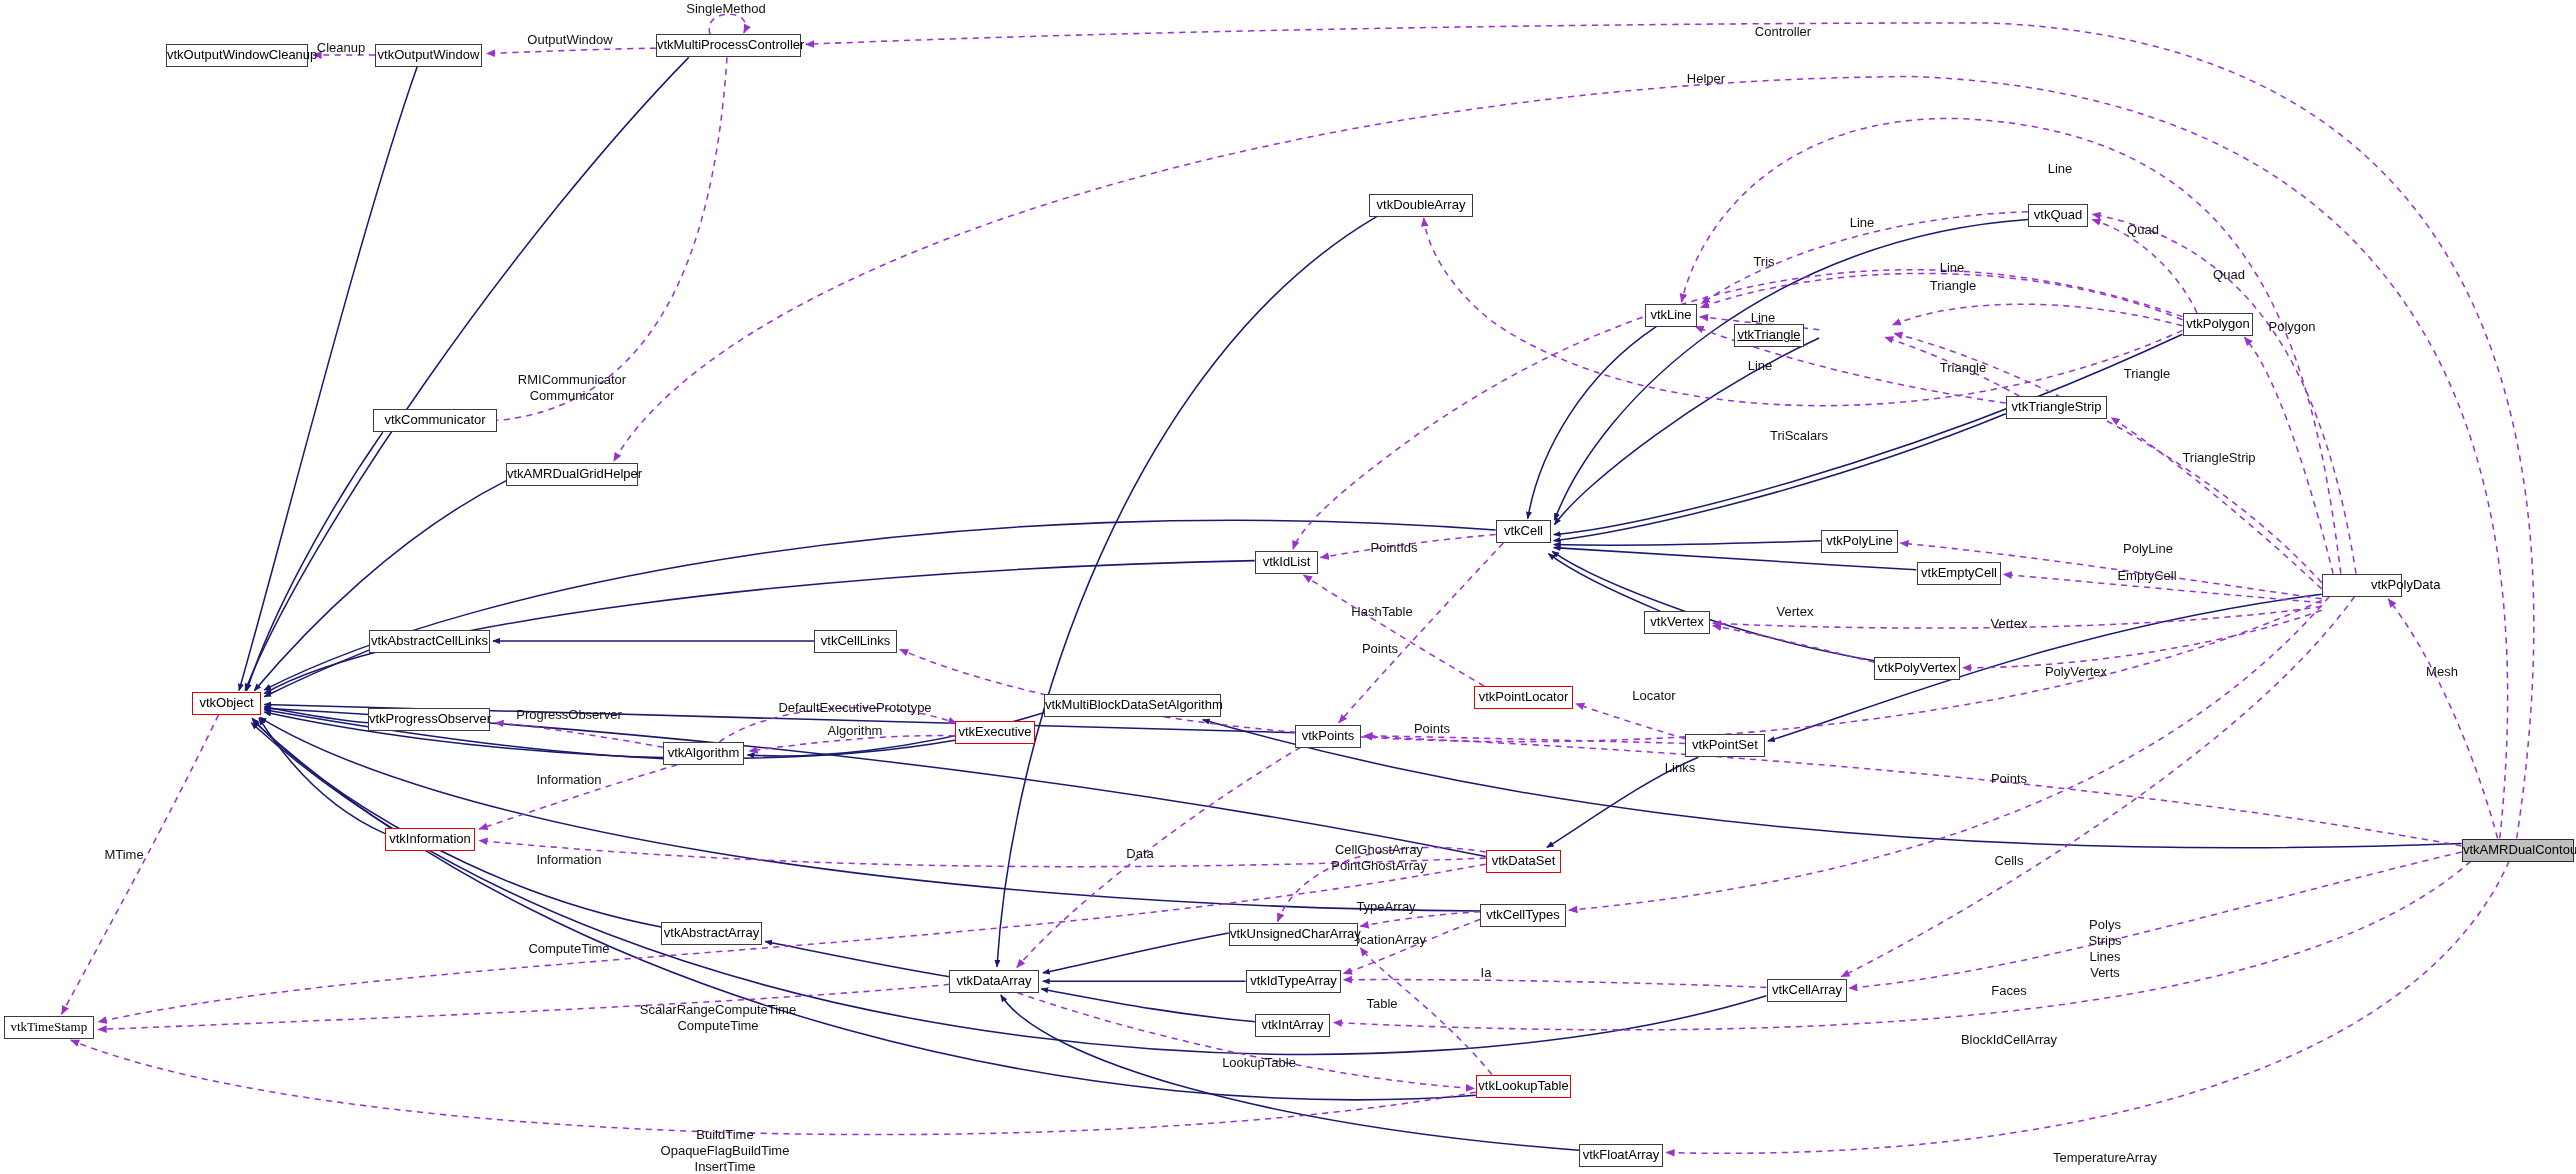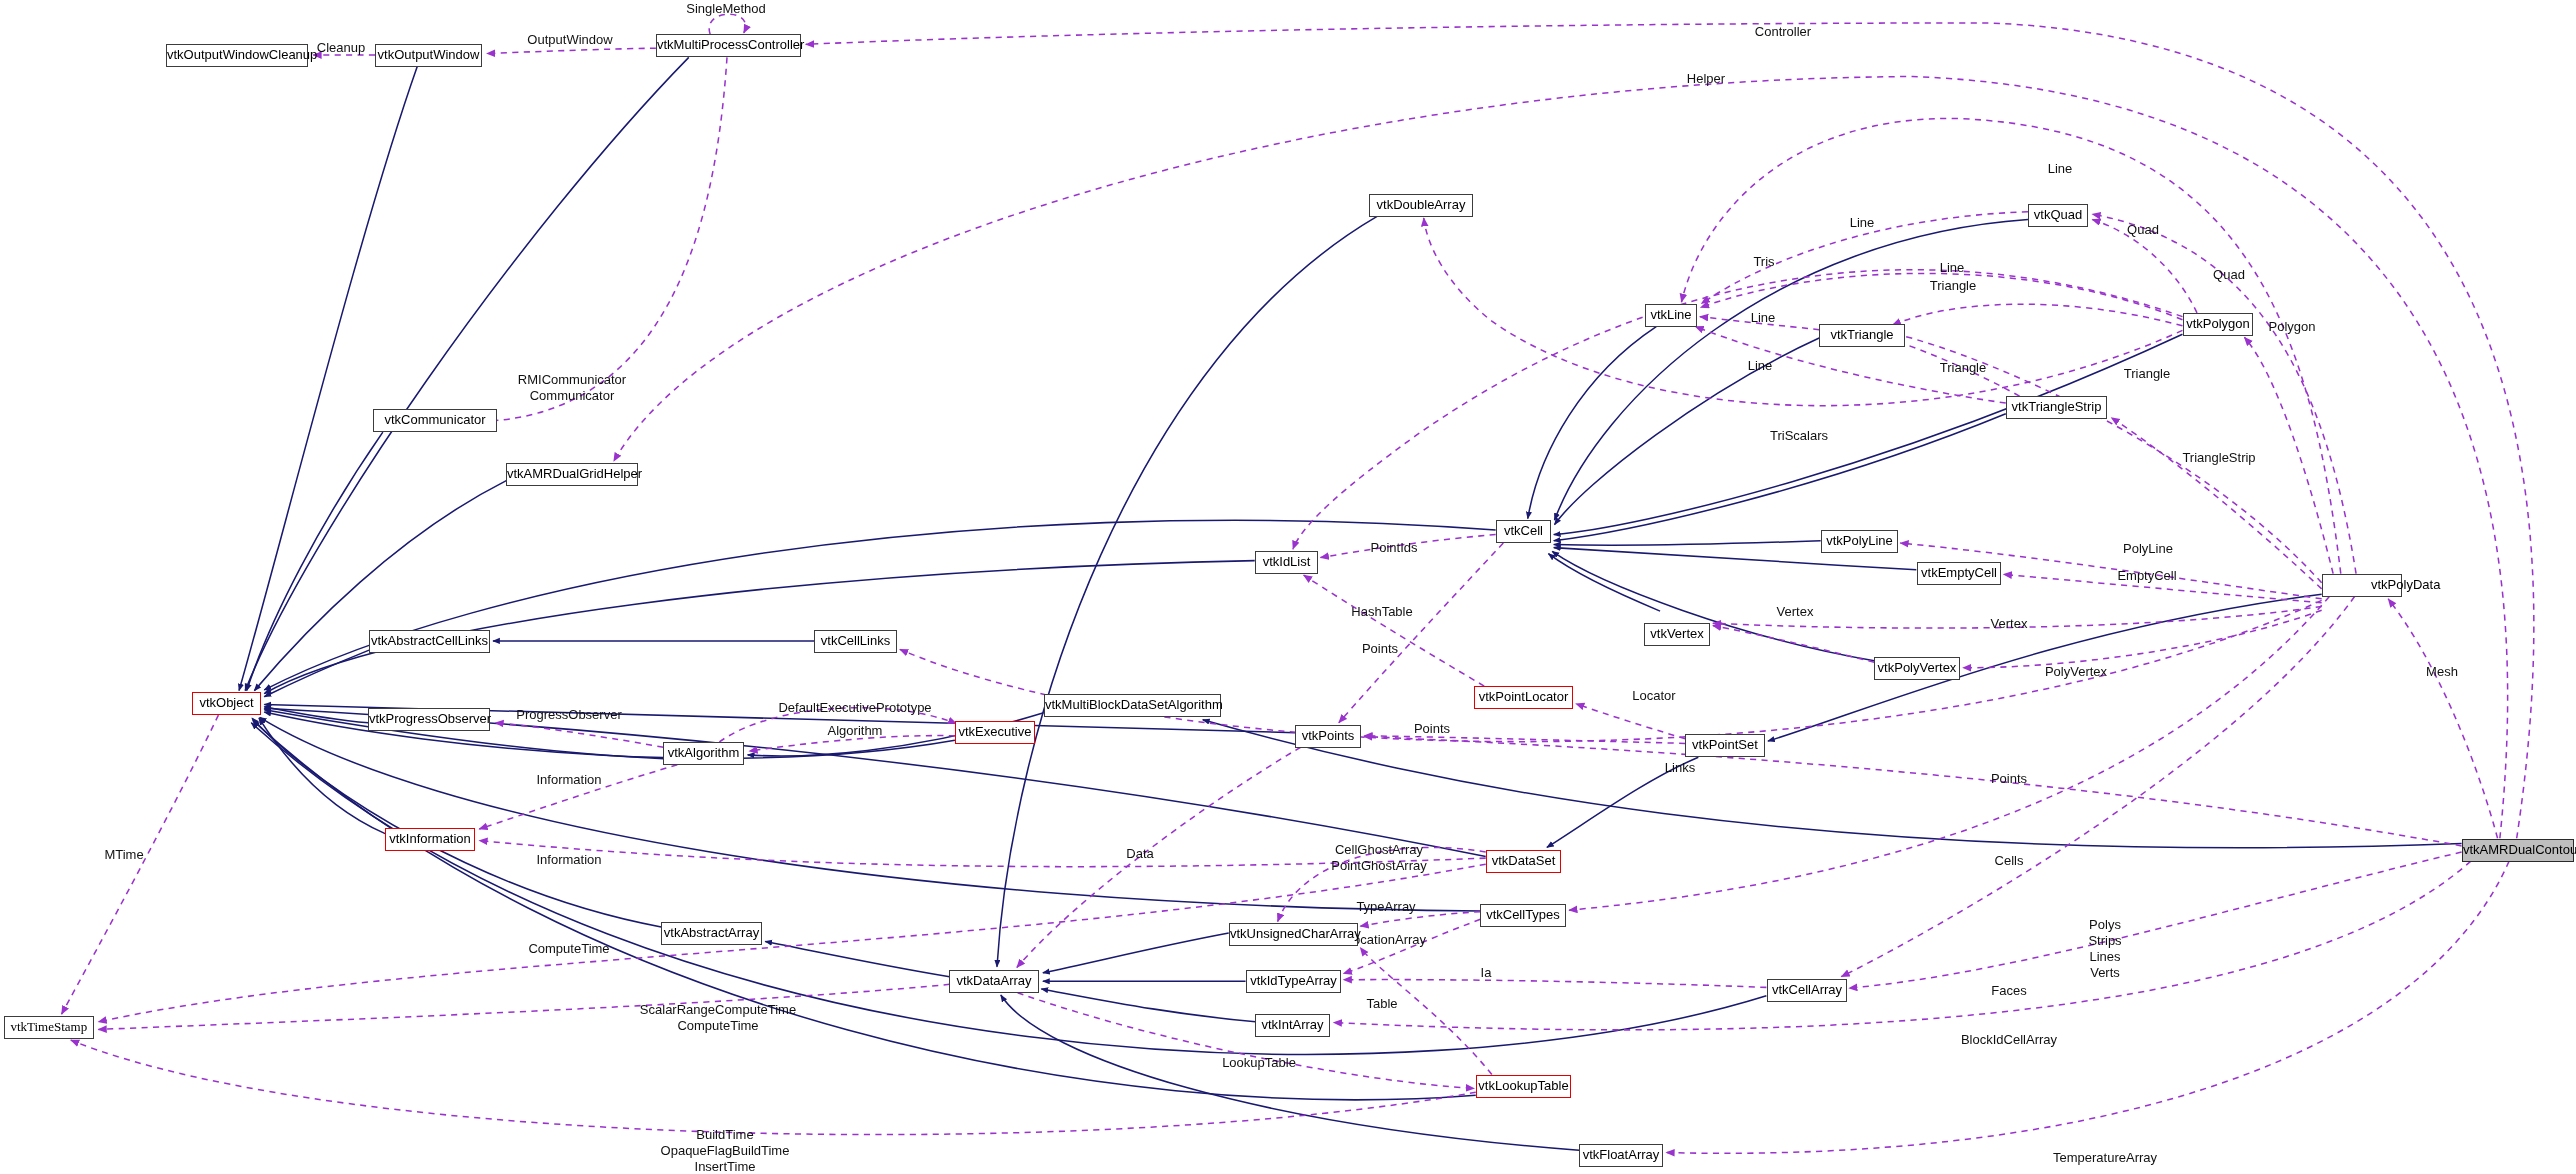--- a/index.html
+++ b/index.html
@@ -148,27 +148,27 @@
       <div class="node" style="left: 1685px; top: 734px; width: 80px;">vtkPointSet</div>
       <div class="node red" style="left: 1486px; top: 850px; width: 75px;">vtkDataSet</div>
       <div class="node" style="left: 1480px; top: 904px; width: 86px;">vtkCellTypes</div>
       <div class="node" style="left: 1229px; top: 923px; width: 129px;">vtkUnsignedCharArray</div>
       <div class="node" style="left: 1246px; top: 970px; width: 95px;">vtkIdTypeArray</div>
       <div class="node" style="left: 1255px; top: 1014px; width: 75px;">vtkIntArray</div>
       <div class="node red" style="left: 1476px; top: 1075px; width: 95px;">vtkLookupTable</div>
       <div class="node" style="left: 1767px; top: 979px; width: 80px;">vtkCellArray</div>
       <div class="node" style="left: 1579px; top: 1144px; width: 84px;">vtkFloatArray</div>
       <div class="node" style="left: 1645px; top: 304px; width: 52px;">vtkLine</div>
-      <div class="node" style="left: 1819px; top: 324px; width: 86px;">vtkTriangle</div>
+      <div class="node" style="left: 1734px; top: 324px; width: 70px; text-decoration: underline;">vtkTriangle</div>
       <div class="node" style="left: 2028px; top: 204px; width: 60px;">vtkQuad</div>
       <div class="node" style="left: 2183px; top: 313px; width: 70px;">vtkPolygon</div>
       <div class="node" style="left: 2006px; top: 396px; width: 101px;">vtkTriangleStrip</div>
       <div class="node" style="left: 1821px; top: 530px; width: 77px;">vtkPolyLine</div>
       <div class="node" style="left: 1917px; top: 562px; width: 84px;">vtkEmptyCell</div>
-      <div class="node" style="left: 1644px; top: 611px; width: 66px; margin-top: 12px;">vtkVertex</div>
+      <div class="node" style="left: 1644px; top: 611px; width: 66px;">vtkVertex</div>
       <div class="node" style="left: 1874px; top: 657px; width: 86px;">vtkPolyVertex</div>
       <div class="node" style="left: 2322px; top: 574px; width: 80px; padding-left: 48px;">vtkPolyData</div>
       <div class="node main" style="left: 2462px; top: 839px; width: 112px;">vtkAMRDualContour</div>
     </div>
   <div id="labels">
       <div class="elabel" style="left: 341px; top: 48px;">Cleanup</div>
       <div class="elabel" style="left: 570px; top: 40px;">OutputWindow</div>
       <div class="elabel" style="left: 726px; top: 9.2px;">SingleMethod</div>
       <div class="elabel" style="left: 1783px; top: 32px;">Controller</div>
       <div class="elabel" style="left: 1706px; top: 79px;">Helper</div>

